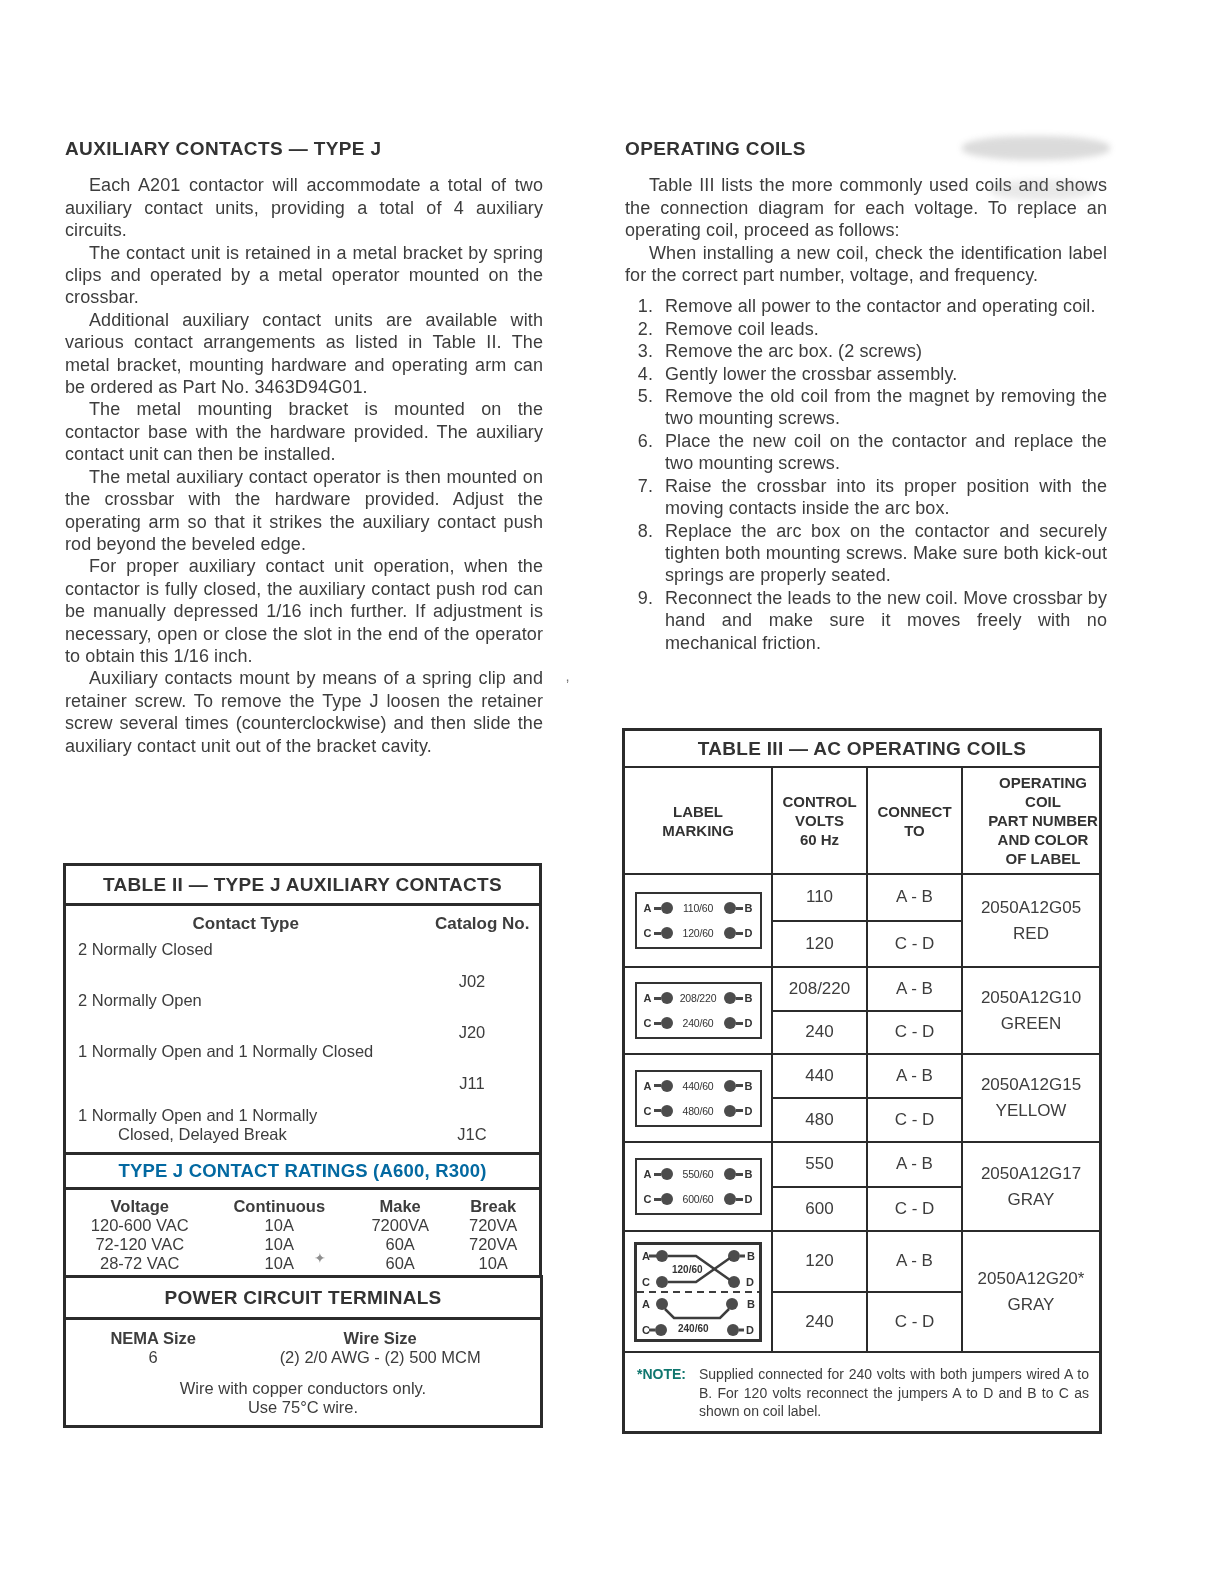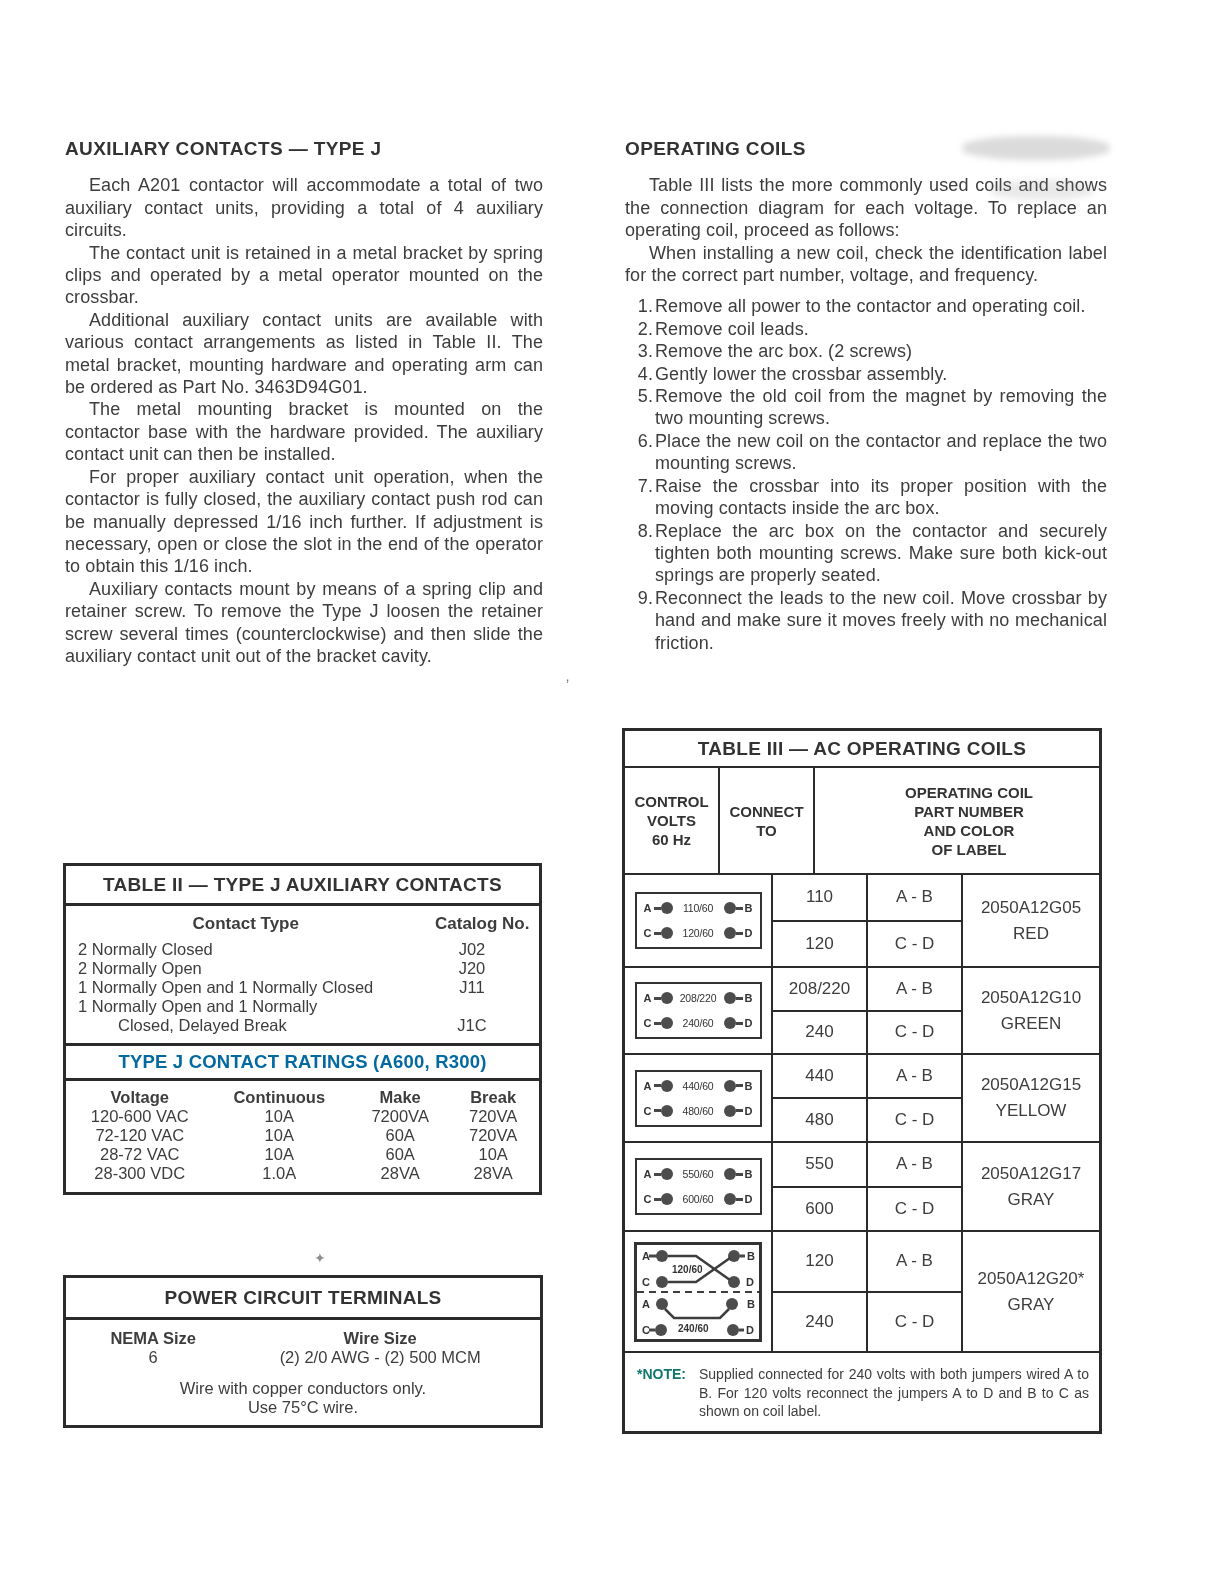--- a/index.html
+++ b/index.html
@@ -7,35 +7,35 @@
         font-family:"Liberation Sans", sans-serif;color:#3d3d3d;}
   .abs{position:absolute;}
 
   
   .col{text-align:justify;font-size:18px;line-height:22.4px;letter-spacing:0.1px;}
   .col h2{font-size:19px;font-weight:bold;color:#333;margin:0 0 14px 0;letter-spacing:0.4px;text-align:left;}
   .col p{margin:0;text-indent:24px;}
   .steps{margin-top:9px;}
   .step{display:flex;}
   .step-num{width:28px;text-align:right;flex:none;}
-  .step-text{flex:1;margin-left:2px;text-align:justify;}
+  .step-text{flex:1;margin-left:12px;text-align:justify;}
 
   
   .box{position:absolute;border:3px solid #2b2b2b;background:#fff;box-sizing:border-box;}
   .bar-title{font-weight:bold;text-align:center;color:#333;border-bottom:3px solid #2b2b2b;}
 
   
   .t2-title{font-size:19px;padding:8px 0 7px 0;letter-spacing:0.3px;}
   .t2-head{display:flex;font-weight:bold;font-size:17px;padding-top:8px;}
   .t2-head .h1{width:76%;text-align:center;}
   .t2-head .h2{width:24%;text-align:center;}
   .t2-rows{padding:6px 12px 8px 12px;font-size:16.5px;line-height:19px;}
   .t2-row{display:flex;justify-content:space-between;}
   .t2-type{flex:1;}
-  .t2-cat{width:110px;text-align:center;flex:none;}
+  .t2-cat{width:110px;text-align:center;flex:none;margin-top:32px;}
   .t2-indent{padding-left:40px;}
   .t2-sub{border-top:3px solid #2b2b2b;border-bottom:3px solid #2b2b2b;
           font-weight:bold;font-size:18.5px;text-align:center;color:#0369a1;padding:5px 0 5px 0;letter-spacing:0.2px;}
   .rt{padding:7px 4px 9px 4px;font-size:16.5px;line-height:19px;}
   .rt-row{display:flex;}
   .rt-row span{text-align:center;}
   .rt-c1{width:30%;} .rt-c2{width:30%;} .rt-c3{width:22%;} .rt-c4{width:18%;}
   .rt-h{font-weight:bold;}
 
   
@@ -89,20 +89,21 @@
 <body>
 
 <div class="page">
 
   <div class="abs col" style="left:65px;top:138px;width:478px;">
     <h2>AUXILIARY CONTACTS — TYPE J</h2>
     <p>Each A201 contactor will accommodate a total of two auxiliary contact units, providing a total of 4 auxiliary circuits.</p>
     <p>The contact unit is retained in a metal bracket by spring clips and operated by a metal operator mounted on the crossbar.</p>
     <p>Additional auxiliary contact units are available with various contact arrangements as listed in Table II. The metal bracket, mounting hardware and operating arm can be ordered as Part No. 3463D94G01.</p>
     <p>The metal mounting bracket is mounted on the contactor base with the hardware provided. The auxiliary contact unit can then be installed.</p>
+    <p>The metal auxiliary contact operator is then mounted on the crossbar with the hardware provided. Adjust the operating arm so that it strikes the auxiliary contact push rod beyond the beveled edge.</p>
     <p>For proper auxiliary contact unit operation, when the contactor is fully closed, the auxiliary contact push rod can be manually depressed 1/16 inch further. If adjustment is necessary, open or close the slot in the end of the operator to obtain this 1/16 inch.</p>
     <p>Auxiliary contacts mount by means of a spring clip and retainer screw. To remove the Type J loosen the retainer screw several times (counterclockwise) and then slide the auxiliary contact unit out of the bracket cavity.</p>
   </div>
 
   <div class="abs col" style="left:625px;top:138px;width:482px;">
     <h2>OPERATING COILS</h2>
     <p>Table III lists the more commonly used coils and shows the connection diagram for each voltage. To replace an operating coil, proceed as follows:</p>
     <p>When installing a new coil, check the identification label for the correct part number, voltage, and frequency.</p>
     <div class="steps">
       <div class="step">
@@ -221,20 +222,22 @@
     <div class="pw-notes">
       <span style="display:block;">Wire with copper conductors only.</span>
       <span style="display:block;">Use 75°C wire.</span>
     </div>
   </div>
 
   <div class="box" style="left:622px;top:728px;width:480px;">
     <div class="bar-title t3-title" style="border-bottom-width:2px;">TABLE III — AC OPERATING COILS</div>
 
     <div class="t3-head">
+      <div class="c1w">LABEL
+MARKING</div>
       <div class="c2w">CONTROL
 VOLTS
 60 Hz</div>
       <div class="c3w">CONNECT
 TO</div>
       <div class="c4w">OPERATING COIL
 PART NUMBER
 AND COLOR
 OF LABEL</div>
     </div>

